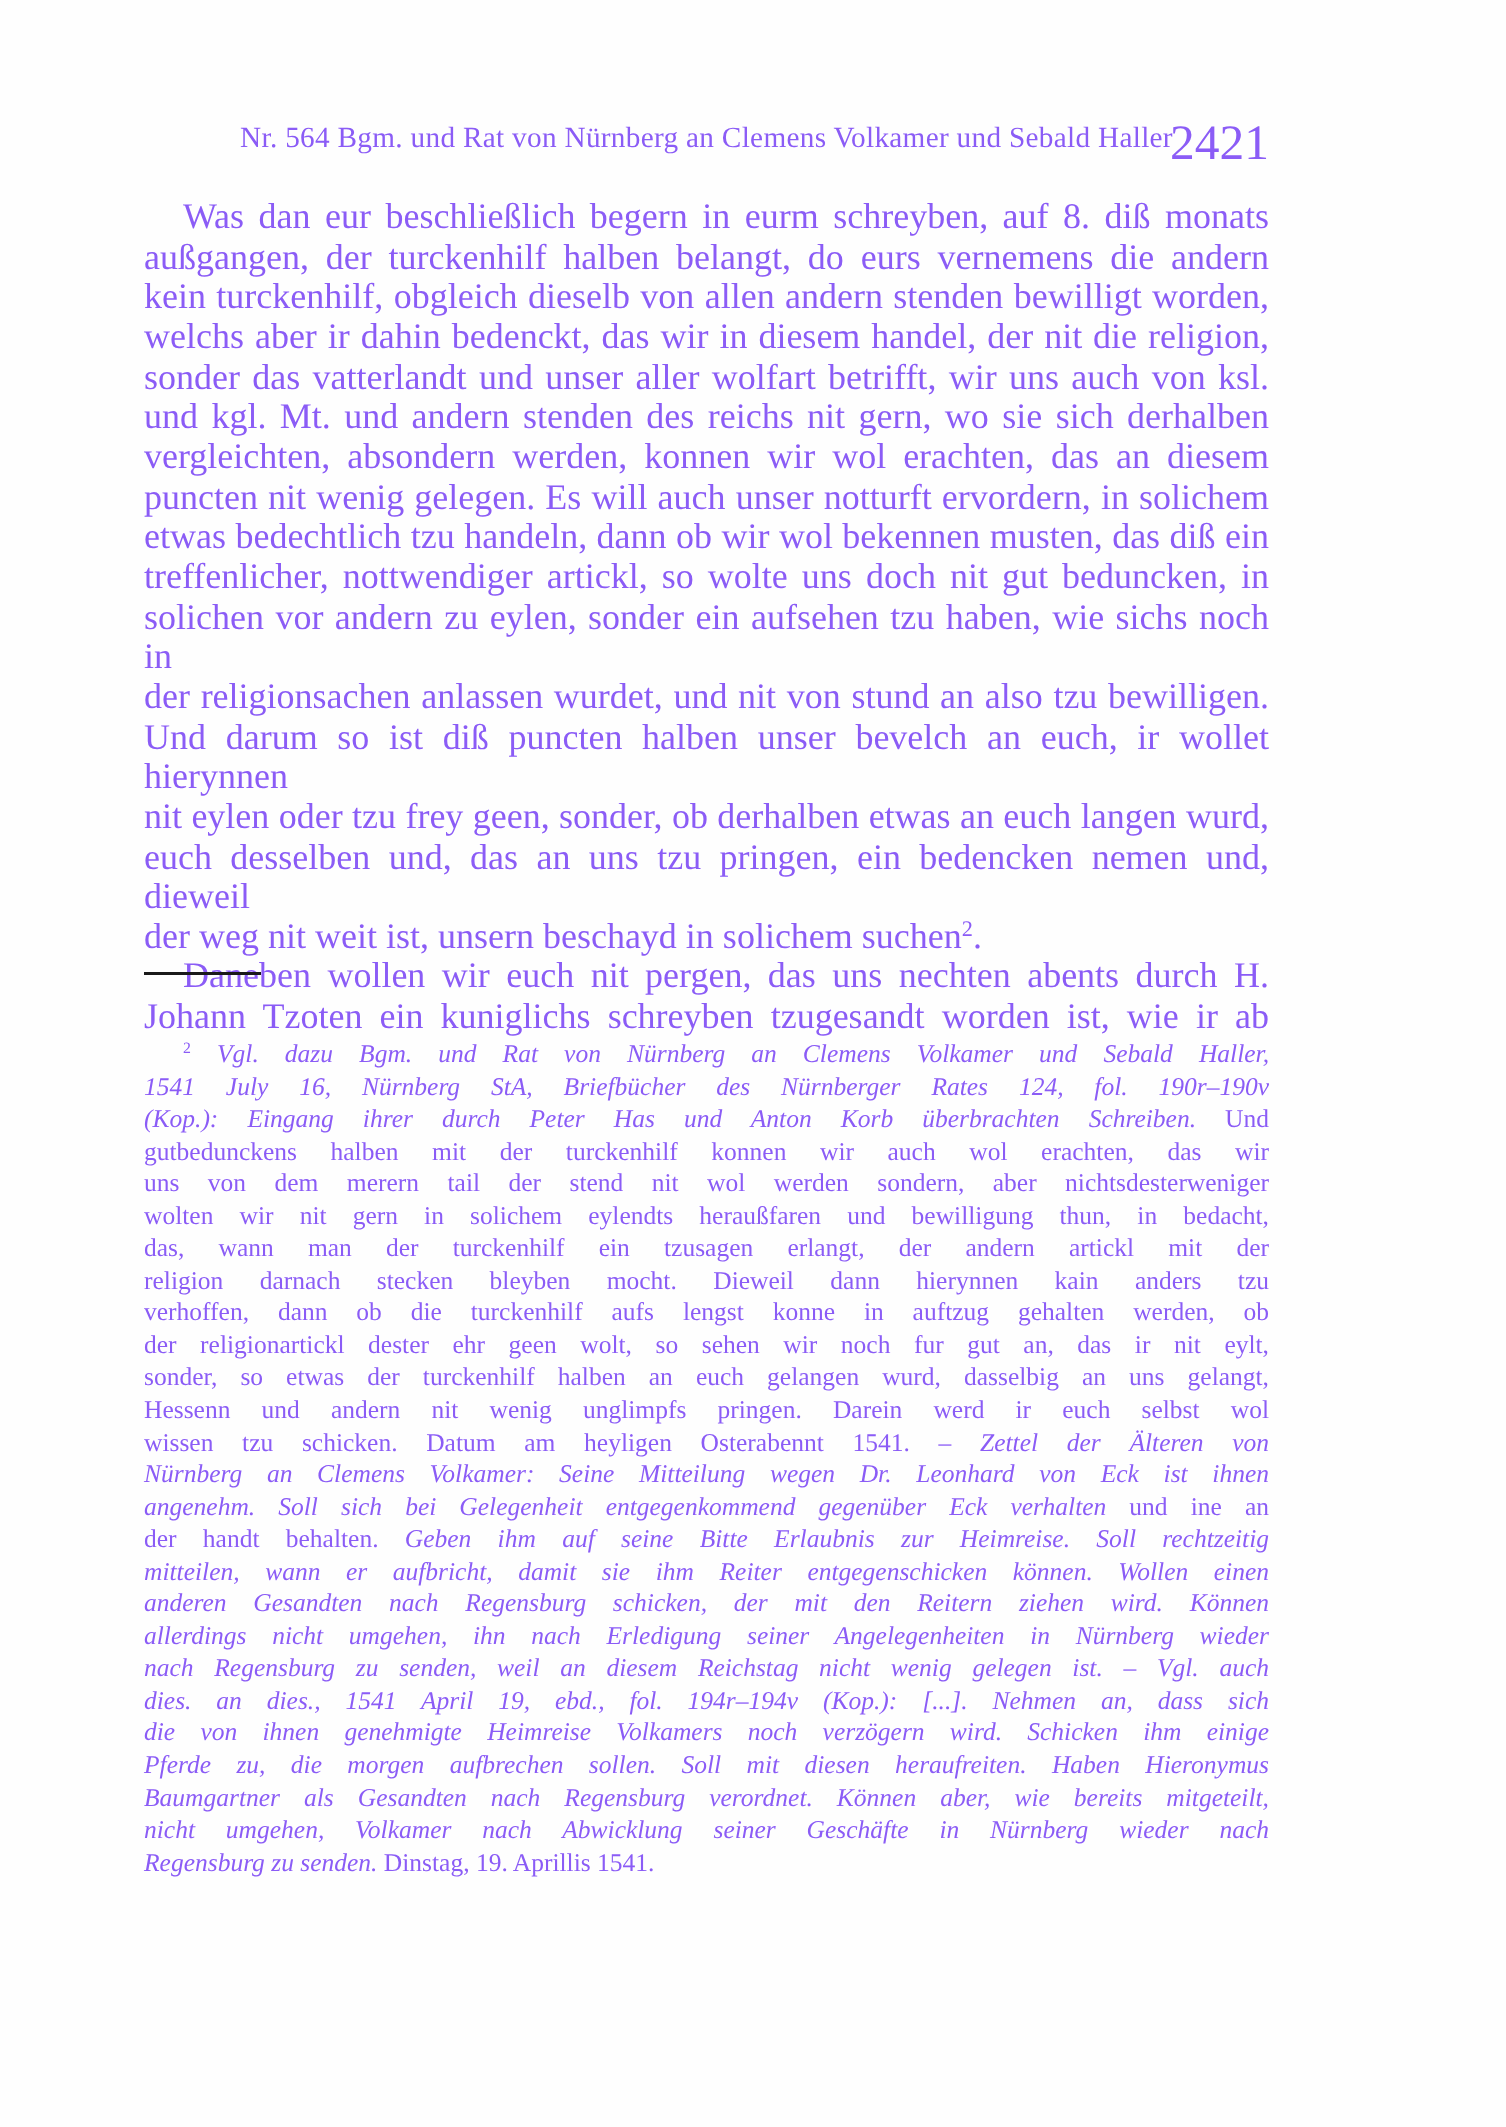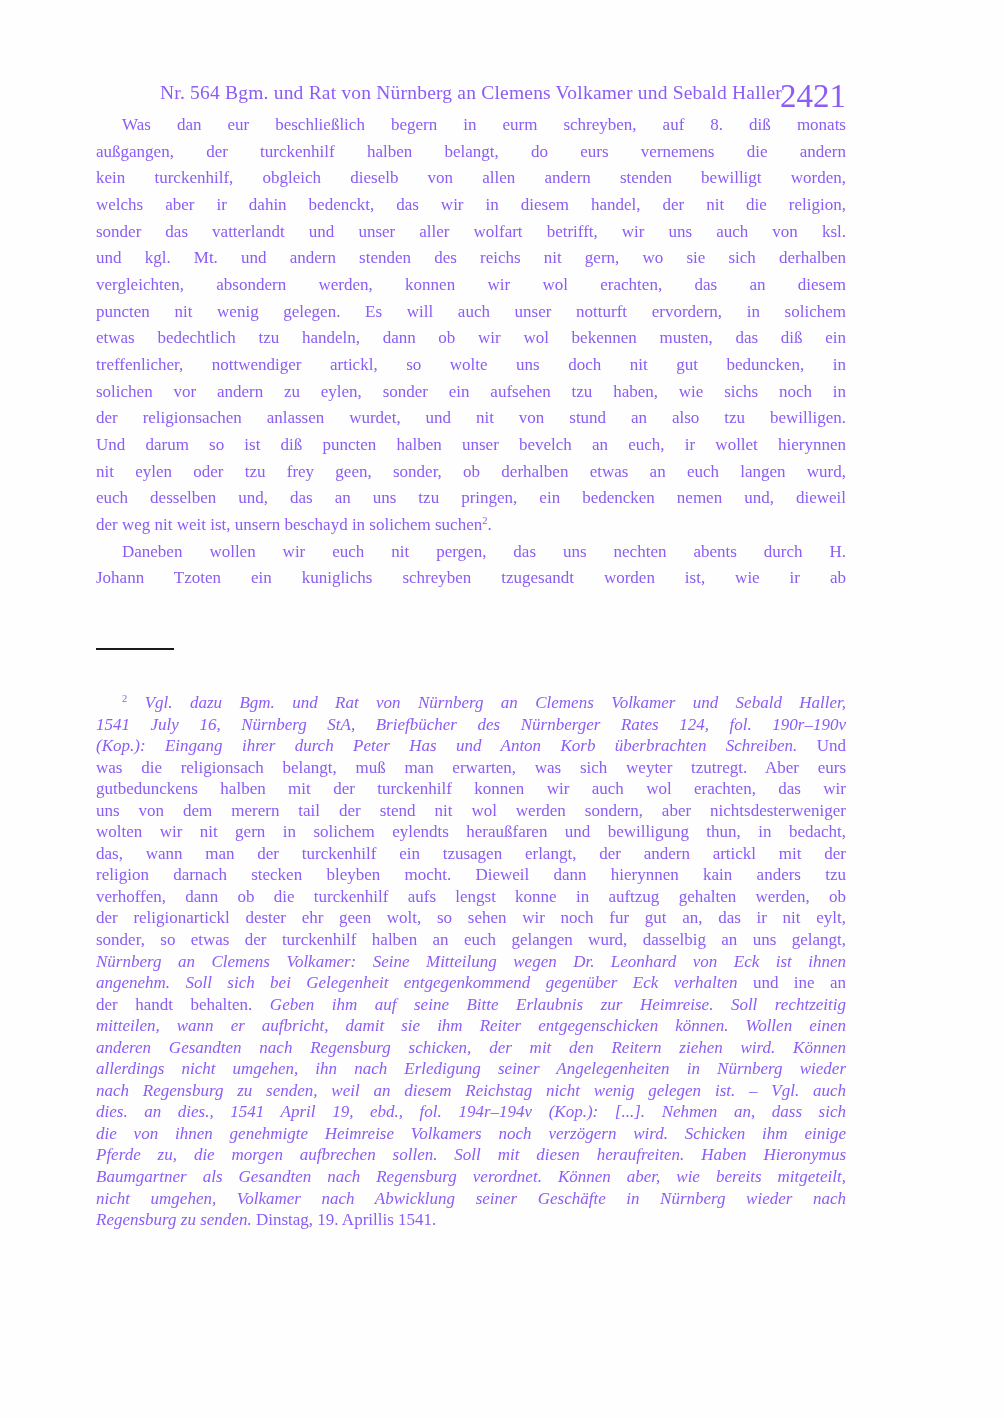--- a/index.html
+++ b/index.html
@@ -31,22 +31,22 @@
     letter-spacing: 0.2px;
     white-space: nowrap;
   }
   .page-number {
     position: absolute;
     right: 0;
     top: -4px;
     font-size: 33px;
   }
   .body-text {
-    top: 112px;
-    font-size: 17px;
+    top: 132px;
+    font-size: 24px;
     line-height: 26.65px;
   }
   .footnote-rule {
     position: absolute;
     left: 96px;
     top: 648px;
     width: 78px;
     border-top: 2px solid #1a1a1a;
     height: 0;
   }
@@ -101,29 +101,30 @@
       <div class="tline indent"><span>Daneben wollen wir euch nit pergen, das uns nechten abents durch H.</span></div>
       <div class="tline"><span>Johann Tzoten ein kuniglichs schreyben tzugesandt worden ist, wie ir ab</span></div>
     </div>
 
   <div class="footnote-rule"></div>
 
   <div class="column footnote-text">
       <div class="tline indent"><sup class="fnmark">2</sup><span> </span><span class="it">Vgl. dazu Bgm. und Rat von Nürnberg an Clemens Volkamer und Sebald Haller,</span></div>
       <div class="tline"><span class="it">1541 July 16, Nürnberg StA, Briefbücher des Nürnberger Rates 124, fol. 190r–190v</span></div>
       <div class="tline"><span class="it">(Kop.): Eingang ihrer durch Peter Has und Anton Korb überbrachten Schreiben.</span><span> Und</span></div>
-      <div class="tline"><span>was die religionsach belangt, muß man erwarten, was sich weyter tzutregt. Aber eurs</span></div>
       <div class="tline"><span>gutbedunckens halben mit der turckenhilf konnen wir auch wol erachten, das wir</span></div>
       <div class="tline"><span>uns von dem merern tail der stend nit wol werden sondern, aber nichtsdesterweniger</span></div>
       <div class="tline"><span>wolten wir nit gern in solichem eylendts heraußfaren und bewilligung thun, in bedacht,</span></div>
       <div class="tline"><span>das, wann man der turckenhilf ein tzusagen erlangt, der andern artickl mit der</span></div>
       <div class="tline"><span>religion darnach stecken bleyben mocht. Dieweil dann hierynnen kain anders tzu</span></div>
       <div class="tline"><span>verhoffen, dann ob die turckenhilf aufs lengst konne in auftzug gehalten werden, ob</span></div>
       <div class="tline"><span>der religionartickl dester ehr geen wolt, so sehen wir noch fur gut an, das ir nit eylt,</span></div>
       <div class="tline"><span>sonder, so etwas der turckenhilf halben an euch gelangen wurd, dasselbig an uns gelangt,</span></div>
+      <div class="tline"><span>Hessenn und andern nit wenig unglimpfs pringen. Darein werd ir euch selbst wol</span></div>
+      <div class="tline"><span>wissen tzu schicken. Datum am heyligen Osterabennt 1541. – </span><span class="it">Zettel der Älteren von</span></div>
       <div class="tline"><span class="it">Nürnberg an Clemens Volkamer: Seine Mitteilung wegen Dr. Leonhard von Eck ist ihnen</span></div>
       <div class="tline"><span class="it">angenehm. Soll sich bei Gelegenheit entgegenkommend gegenüber Eck verhalten</span><span> und ine an</span></div>
       <div class="tline"><span>der handt behalten. </span><span class="it">Geben ihm auf seine Bitte Erlaubnis zur Heimreise. Soll rechtzeitig</span></div>
       <div class="tline"><span class="it">mitteilen, wann er aufbricht, damit sie ihm Reiter entgegenschicken können. Wollen einen</span></div>
       <div class="tline"><span class="it">anderen Gesandten nach Regensburg schicken, der mit den Reitern ziehen wird. Können</span></div>
       <div class="tline"><span class="it">allerdings nicht umgehen, ihn nach Erledigung seiner Angelegenheiten in Nürnberg wieder</span></div>
       <div class="tline"><span class="it">nach Regensburg zu senden, weil an diesem Reichstag nicht wenig gelegen ist. – Vgl. auch</span></div>
       <div class="tline"><span class="it">dies. an dies., 1541 April 19, ebd., fol. 194r–194v (Kop.): [...]. Nehmen an, dass sich</span></div>
       <div class="tline"><span class="it">die von ihnen genehmigte Heimreise Volkamers noch verzögern wird. Schicken ihm einige</span></div>
       <div class="tline"><span class="it">Pferde zu, die morgen aufbrechen sollen. Soll mit diesen heraufreiten. Haben Hieronymus</span></div>

